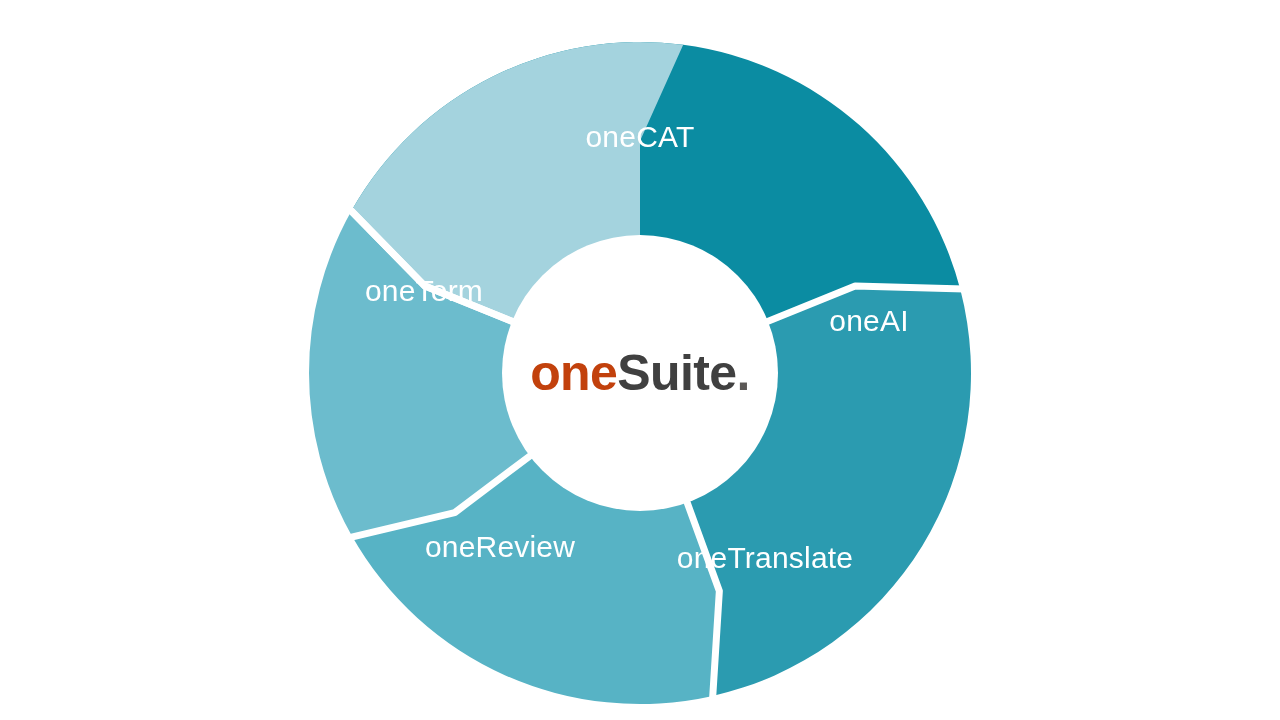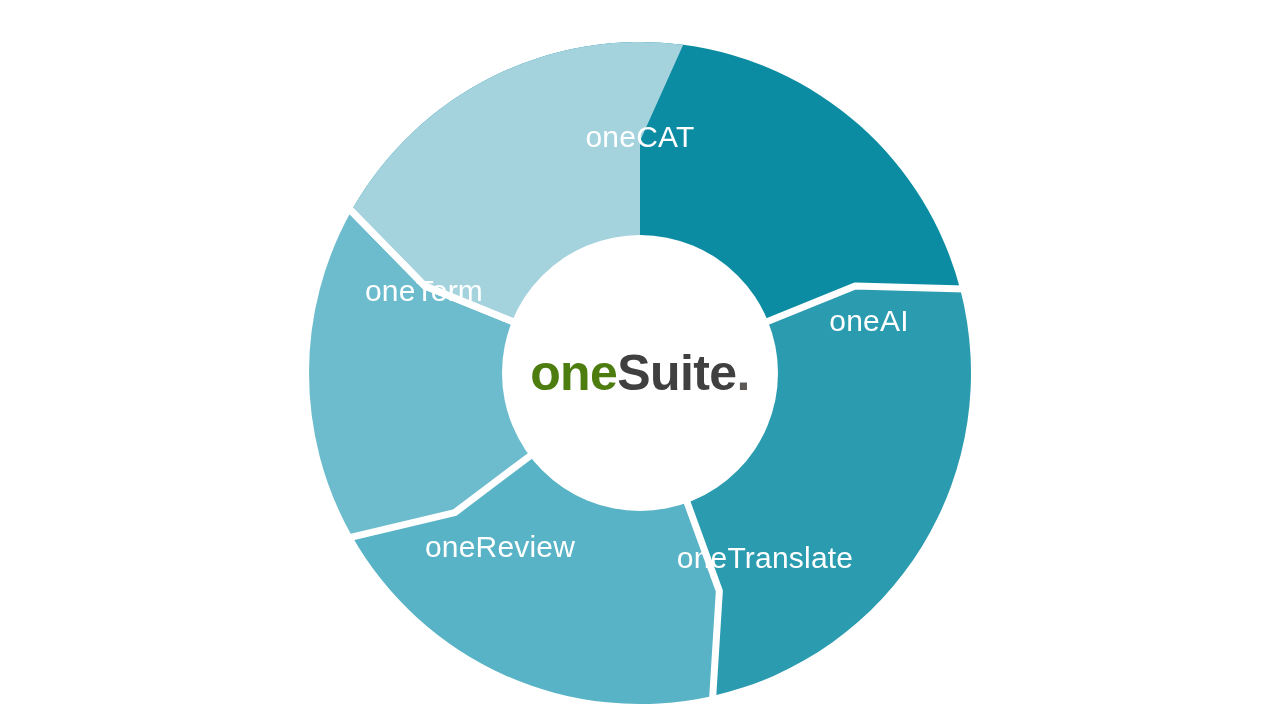--- a/index.html
+++ b/index.html
@@ -53,21 +53,21 @@
     white-space: nowrap;
     font-family: "Liberation Sans", sans-serif;
     font-weight: 700;
     font-size: 50px;
     letter-spacing: -0.6px;
     line-height: 1;
     pointer-events: none;
     -webkit-user-select: none;
     user-select: none;
   }
-  #hub-wordmark .wm-one   { color: #4d7c0f; }
+  #hub-wordmark .wm-one   { color: #c2410c; }
   #hub-wordmark .wm-suite { color: #404040; }
   #hub-wordmark .wm-dot   { color: #5b5856; }
 </style>
 </head>
 <body>
 
 <div id="stage">
 
   <svg id="wheel-svg" viewBox="0 0 1280 720" preserveAspectRatio="xMidYMid meet">
     <g id="segments-group">

